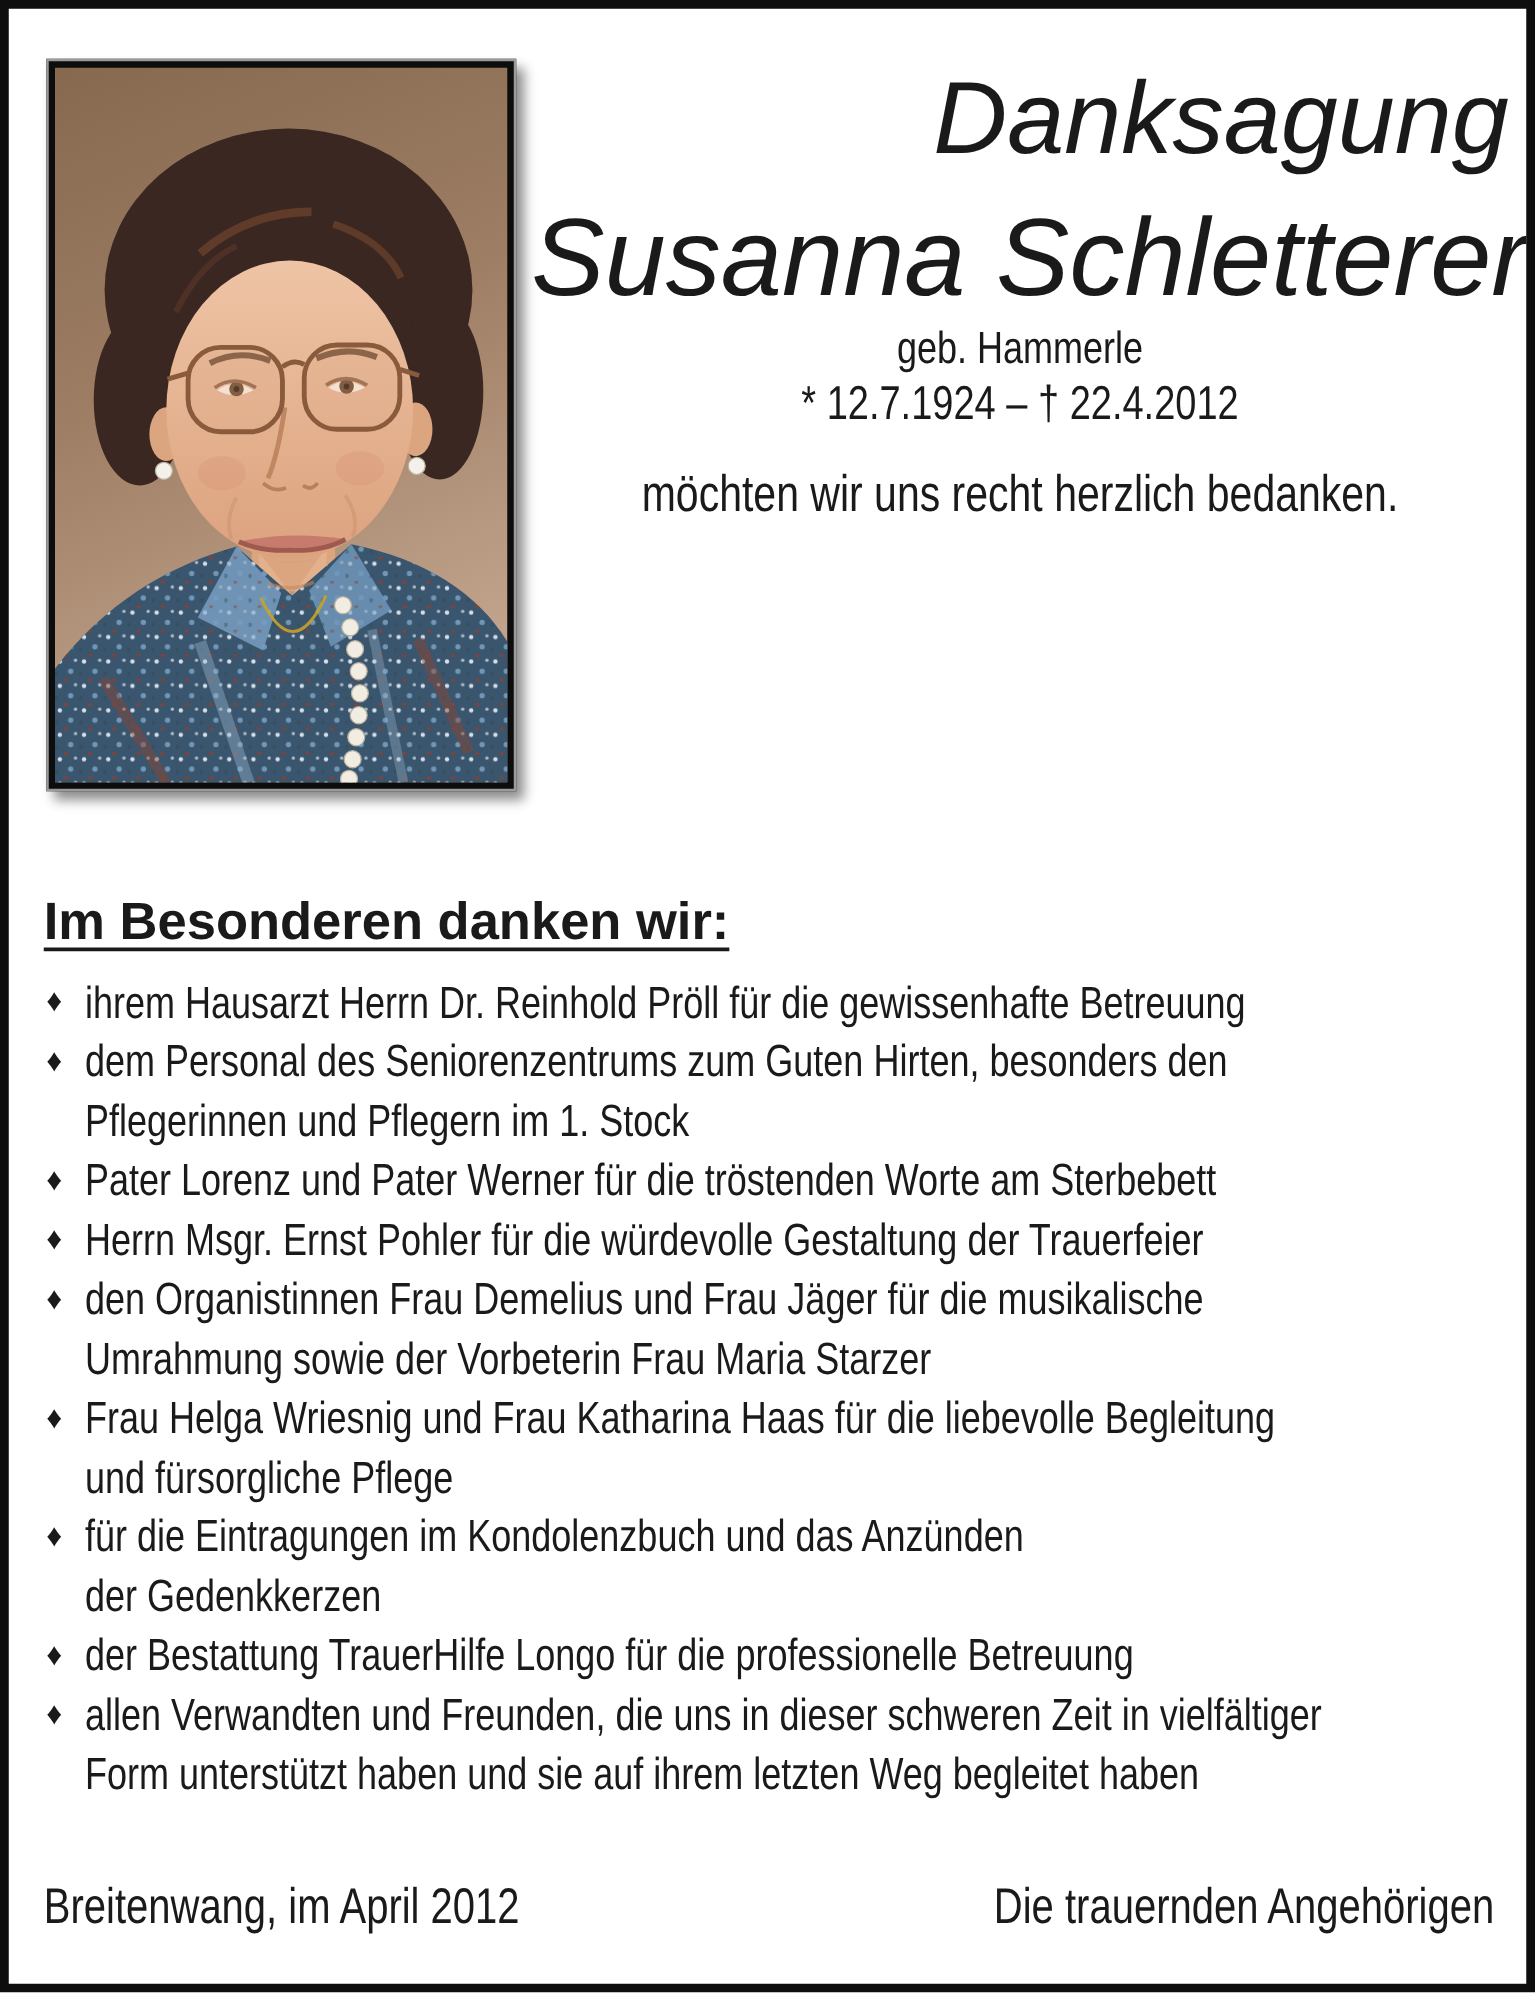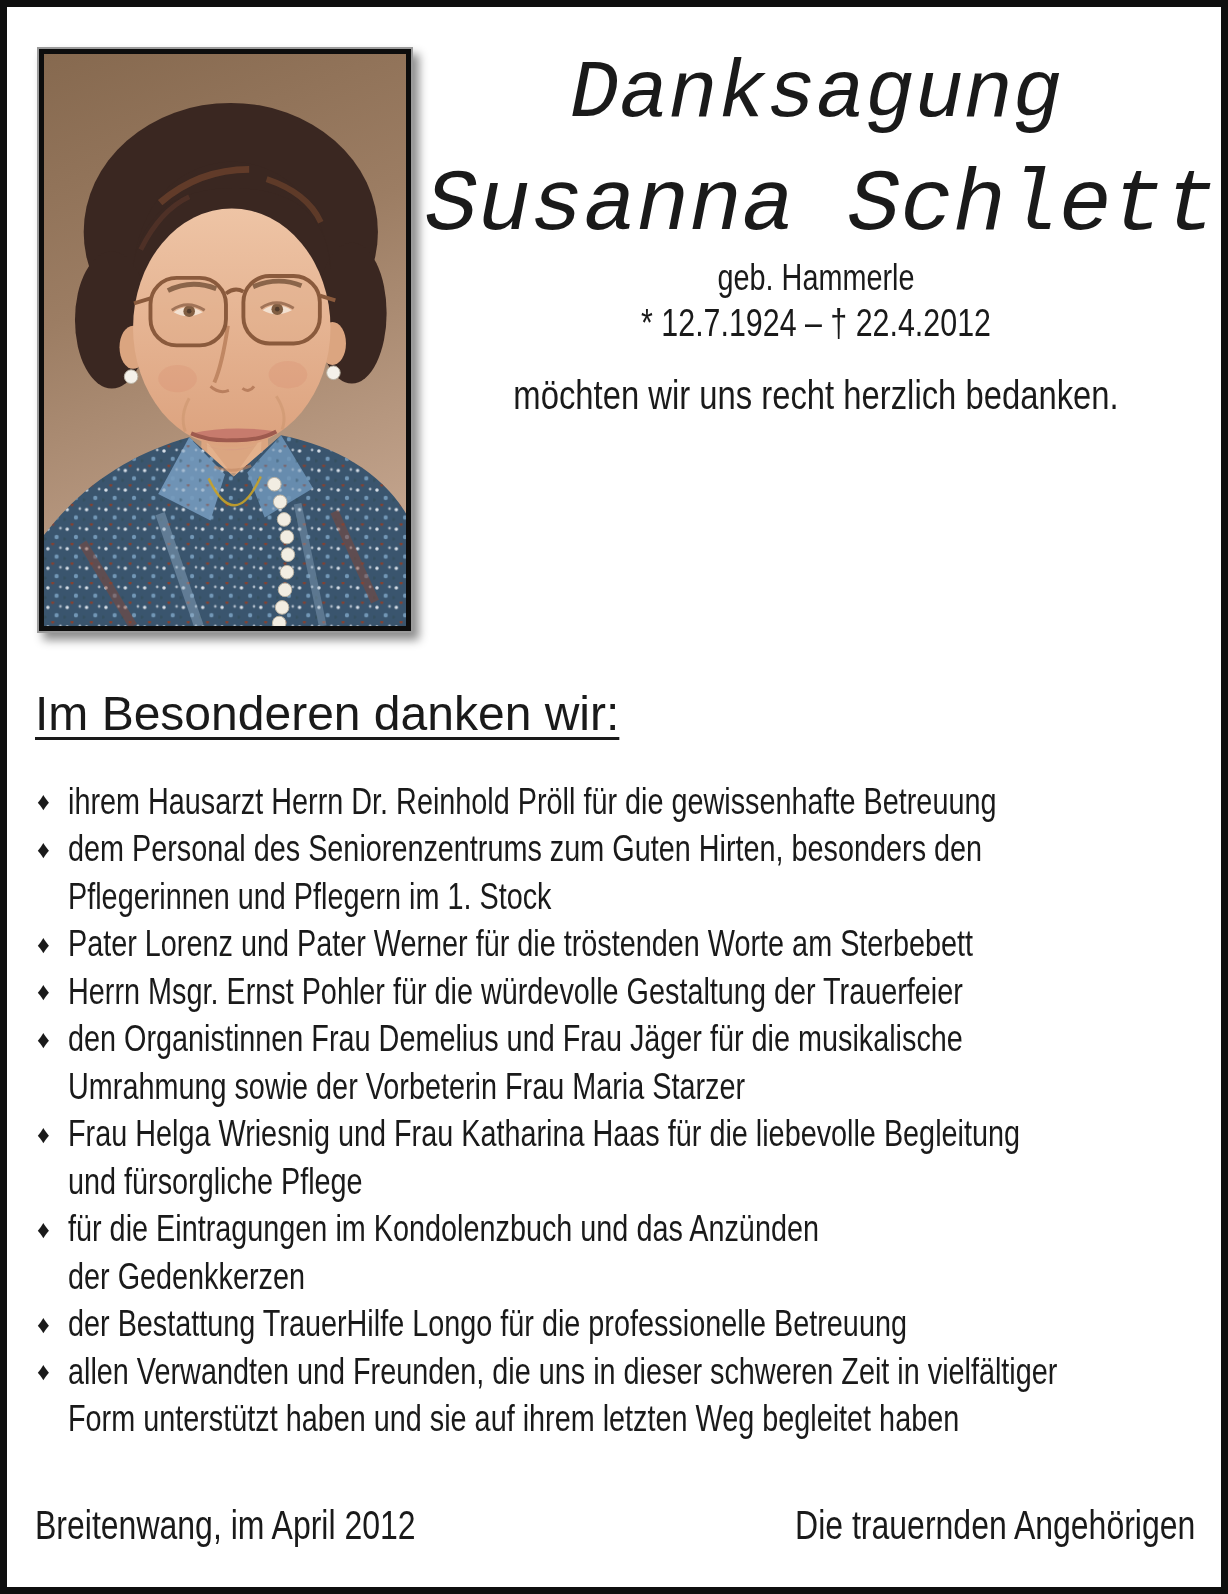--- a/index.html
+++ b/index.html
@@ -10,32 +10,32 @@
   }
   
   .photo-frame {
     position:absolute; left:30px; top:40px; width:362px; height:572px;
     background:#0d0d0d; border:2px solid #9b9b9b; padding:5px;
     box-shadow:6px 7px 9px rgba(0,0,0,0.45);
   }
   .photo-frame svg { display:block; width:100%; height:100%; }
   
   .right-col { position:absolute; left:418px; top:30px; width:782px; text-align:center; }
-  .script { font-family:Liberation Mono, monospace; font-style:italic; }
+  .script { font-family:Liberation Sans, sans-serif; font-style:italic;text-align:right; }
   .script-title { font-size:82px; line-height:1.42; white-space:nowrap; }
   .intro { margin-top:6px; font-size:40px; line-height:50px; }
   .ln { white-space:nowrap; }
   .cx-c { transform:scaleX(0.8); transform-origin:50% 50%; }
   .name { font-size:88px; line-height:1.12; margin-top:4px; white-space:nowrap; }
   .maiden { font-size:36px; line-height:44px; }
   .dates { font-size:38px; line-height:46px; }
   .thanks-sentence { margin-top:24px; font-size:41px; line-height:50px; }
   
   .heading {
-    position:absolute; left:28px; top:679px; font-size:48px; font-weight:normal;
+    position:absolute; left:28px; top:706px; font-size:42px; font-weight:bold;
     white-space:nowrap; text-decoration:underline;
     text-decoration-thickness:3px; text-underline-offset:7px;
   }
   .list { position:absolute; left:30px; top:771px; }
   .li-row { display:flex; align-items:center; height:47.5px; }
   .bullet { width:31px; font-size:25px; line-height:1; flex:0 0 31px; }
   .li-text { font-size:36px; }
   .cx-l { transform:scaleX(0.8); transform-origin:0 50%; display:inline-block; white-space:nowrap; }
   .cx-r { transform:scaleX(0.8); transform-origin:100% 50%; display:inline-block; white-space:nowrap; }
   

